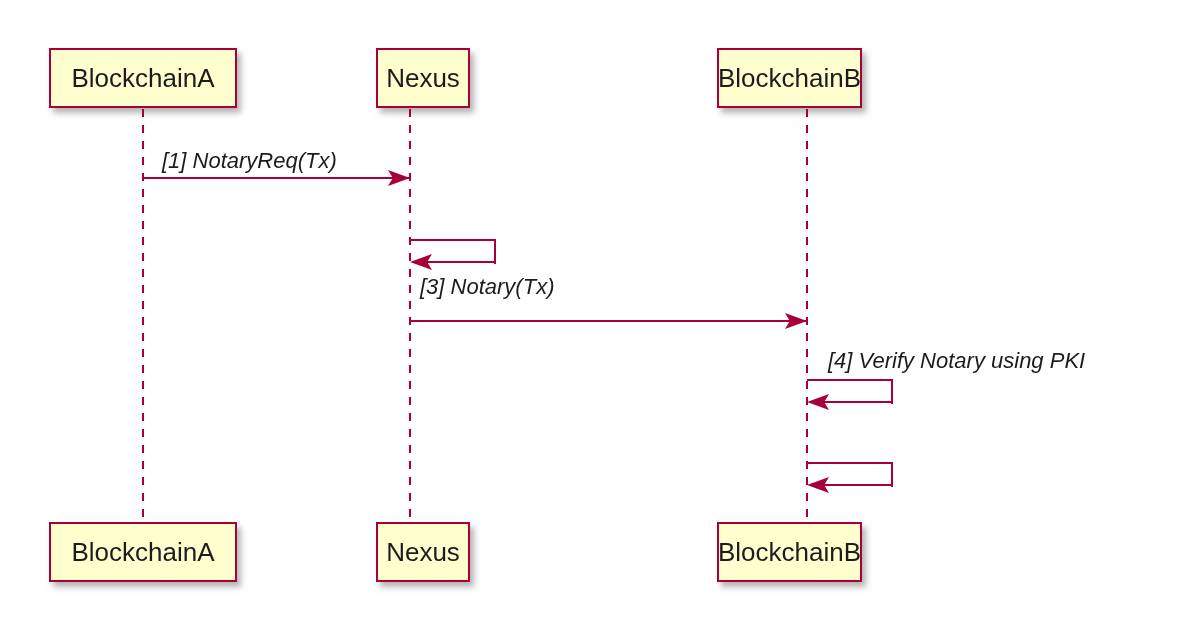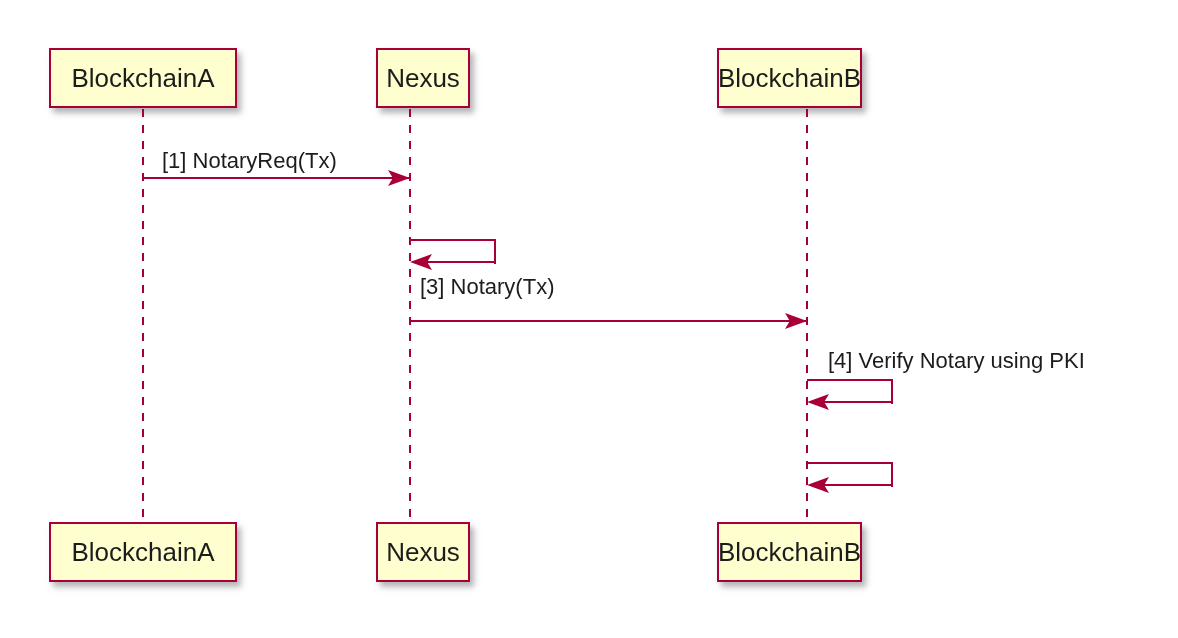--- a/index.html
+++ b/index.html
@@ -50,20 +50,21 @@
   
   .hline { position: absolute; height: 2px; background: #A80036; }
   .vline { position: absolute; width: 2px;  background: #A80036; }
 
   
   .msg-label {
     position: absolute;
     font-size: 22px;
     color: #1c1c1c;
     white-space: nowrap;
+    font-style: italic;
   }
 
   
   .ah { position: absolute; width: 22px; height: 16px; background: #A80036; }
   .ah-right { clip-path: polygon(0 0, 100% 50%, 0 100%, 22% 50%); }
   .ah-left  { clip-path: polygon(100% 0, 0 50%, 100% 100%, 78% 50%); }
 
   
   .m1-label { left: 162px; top: 148px; }
   .m1-line  { left: 142px; top: 177px; width: 268px; }

